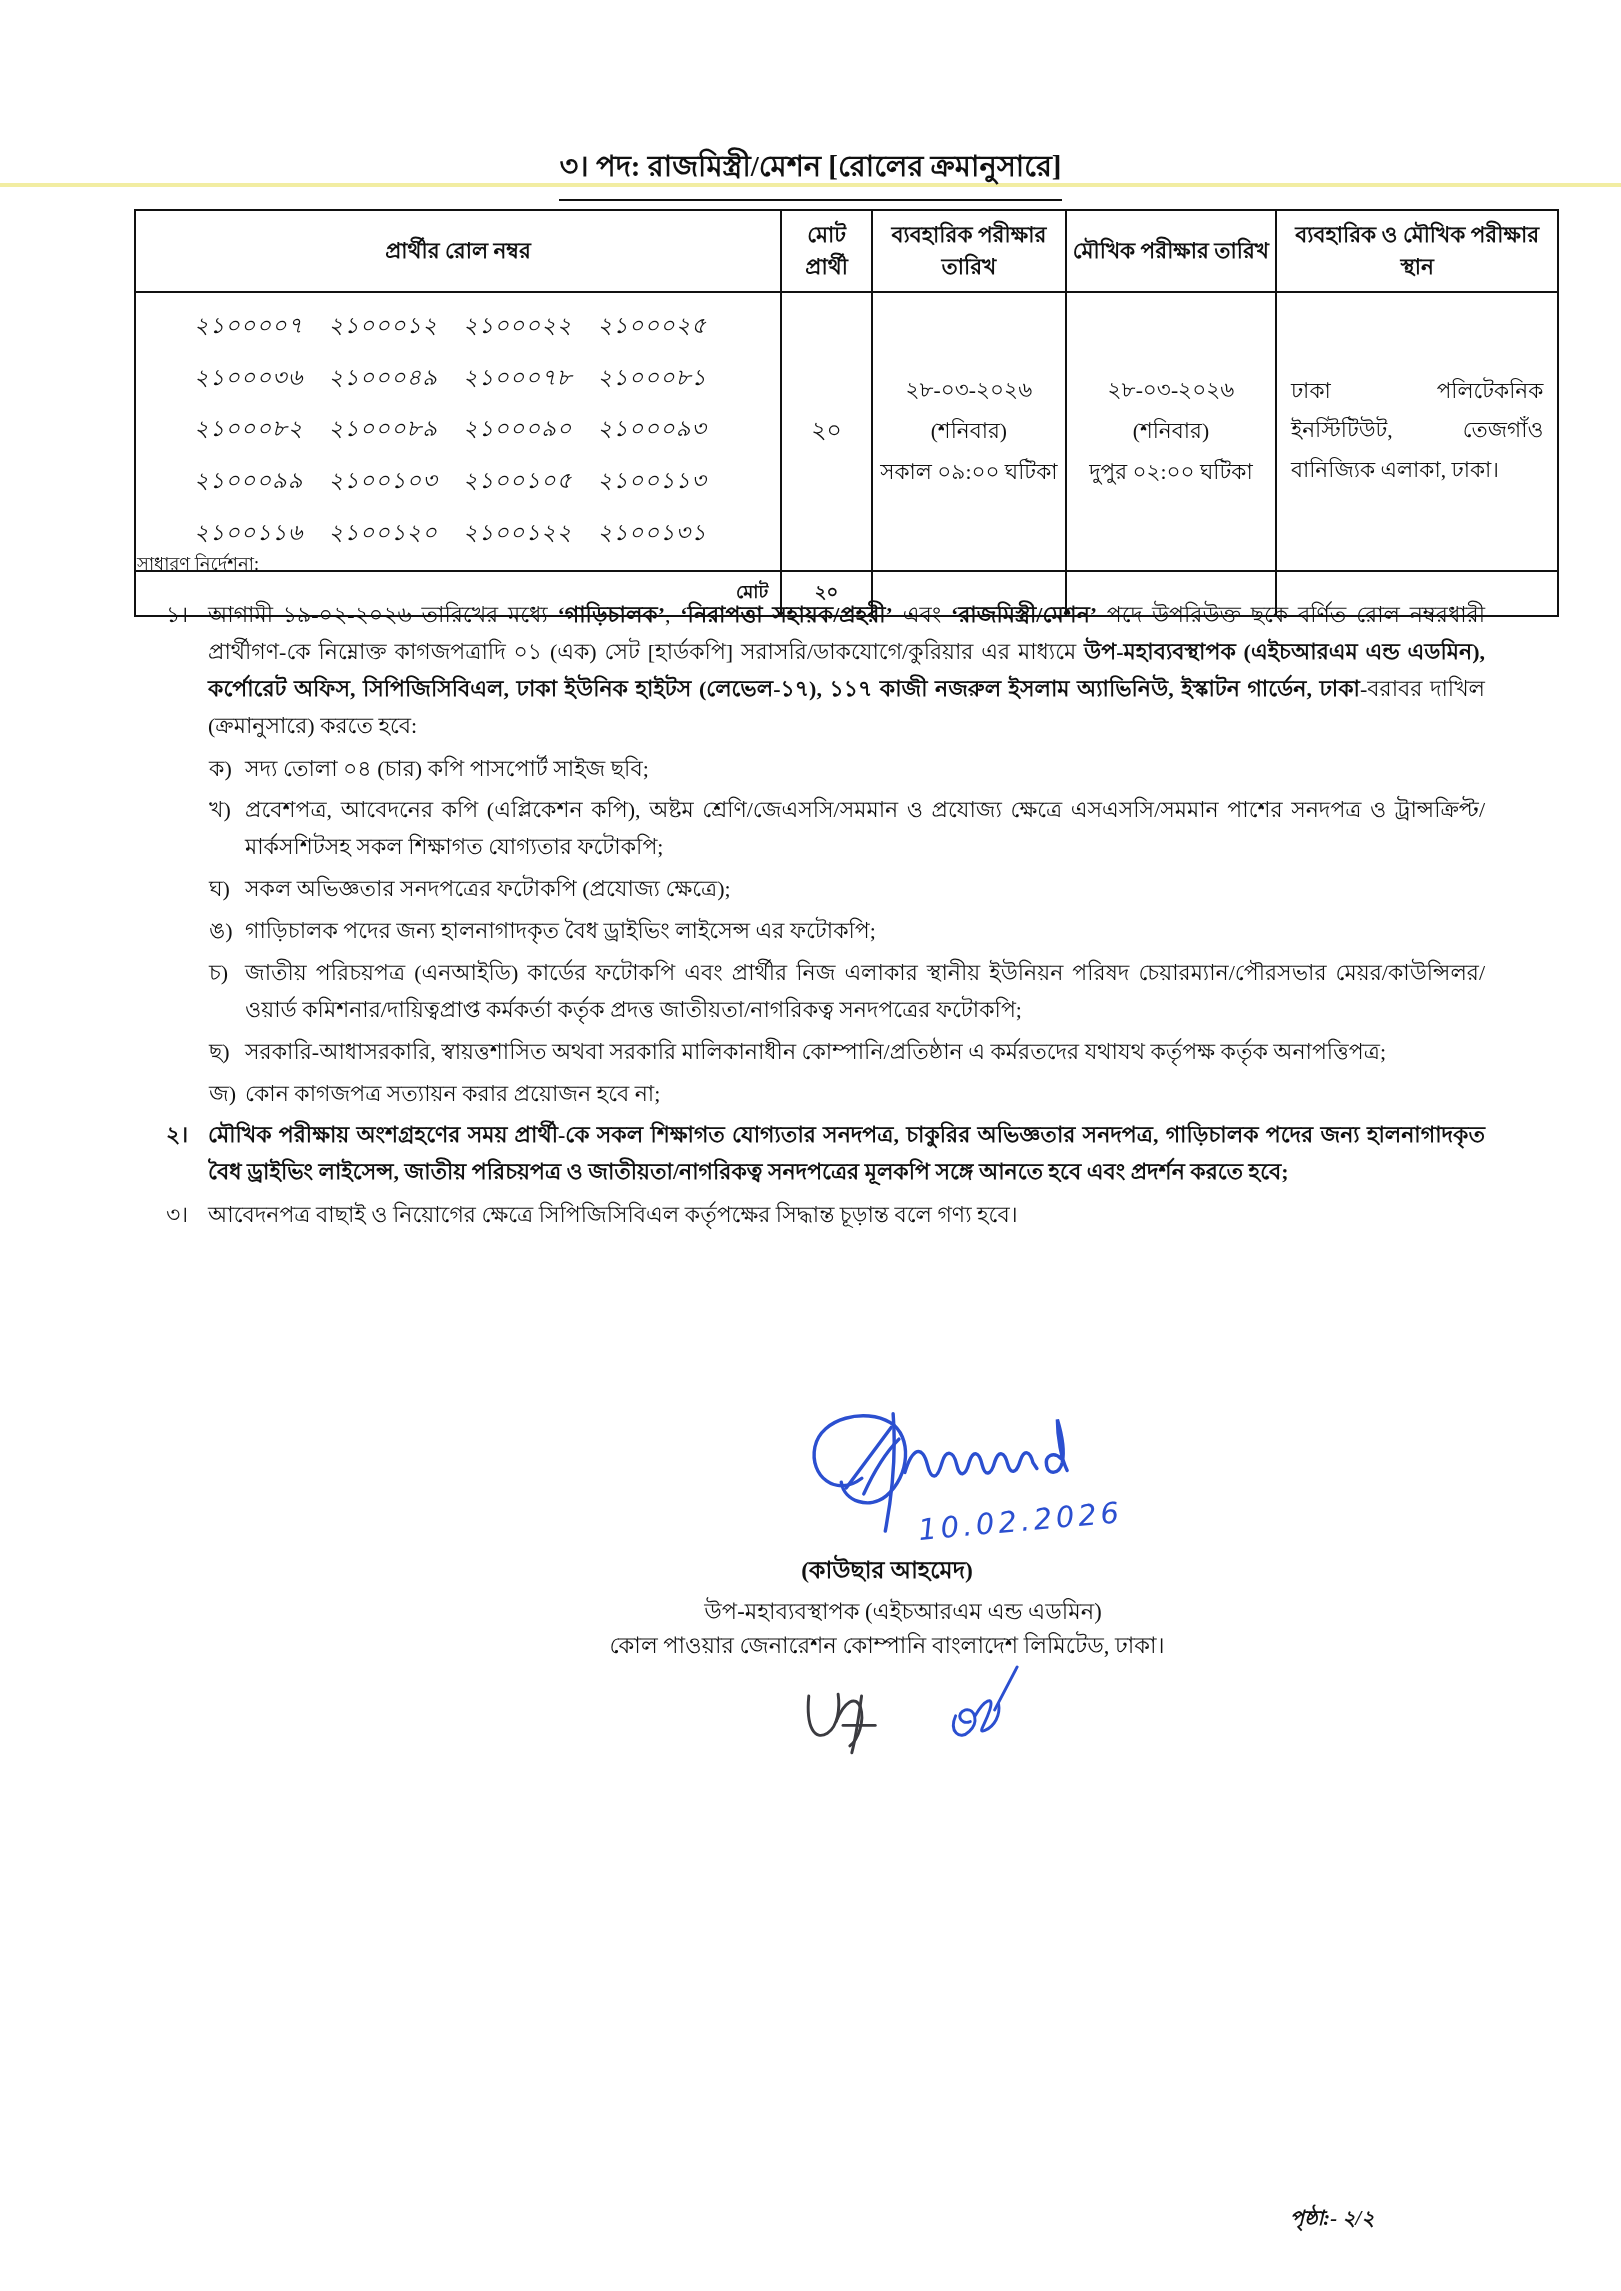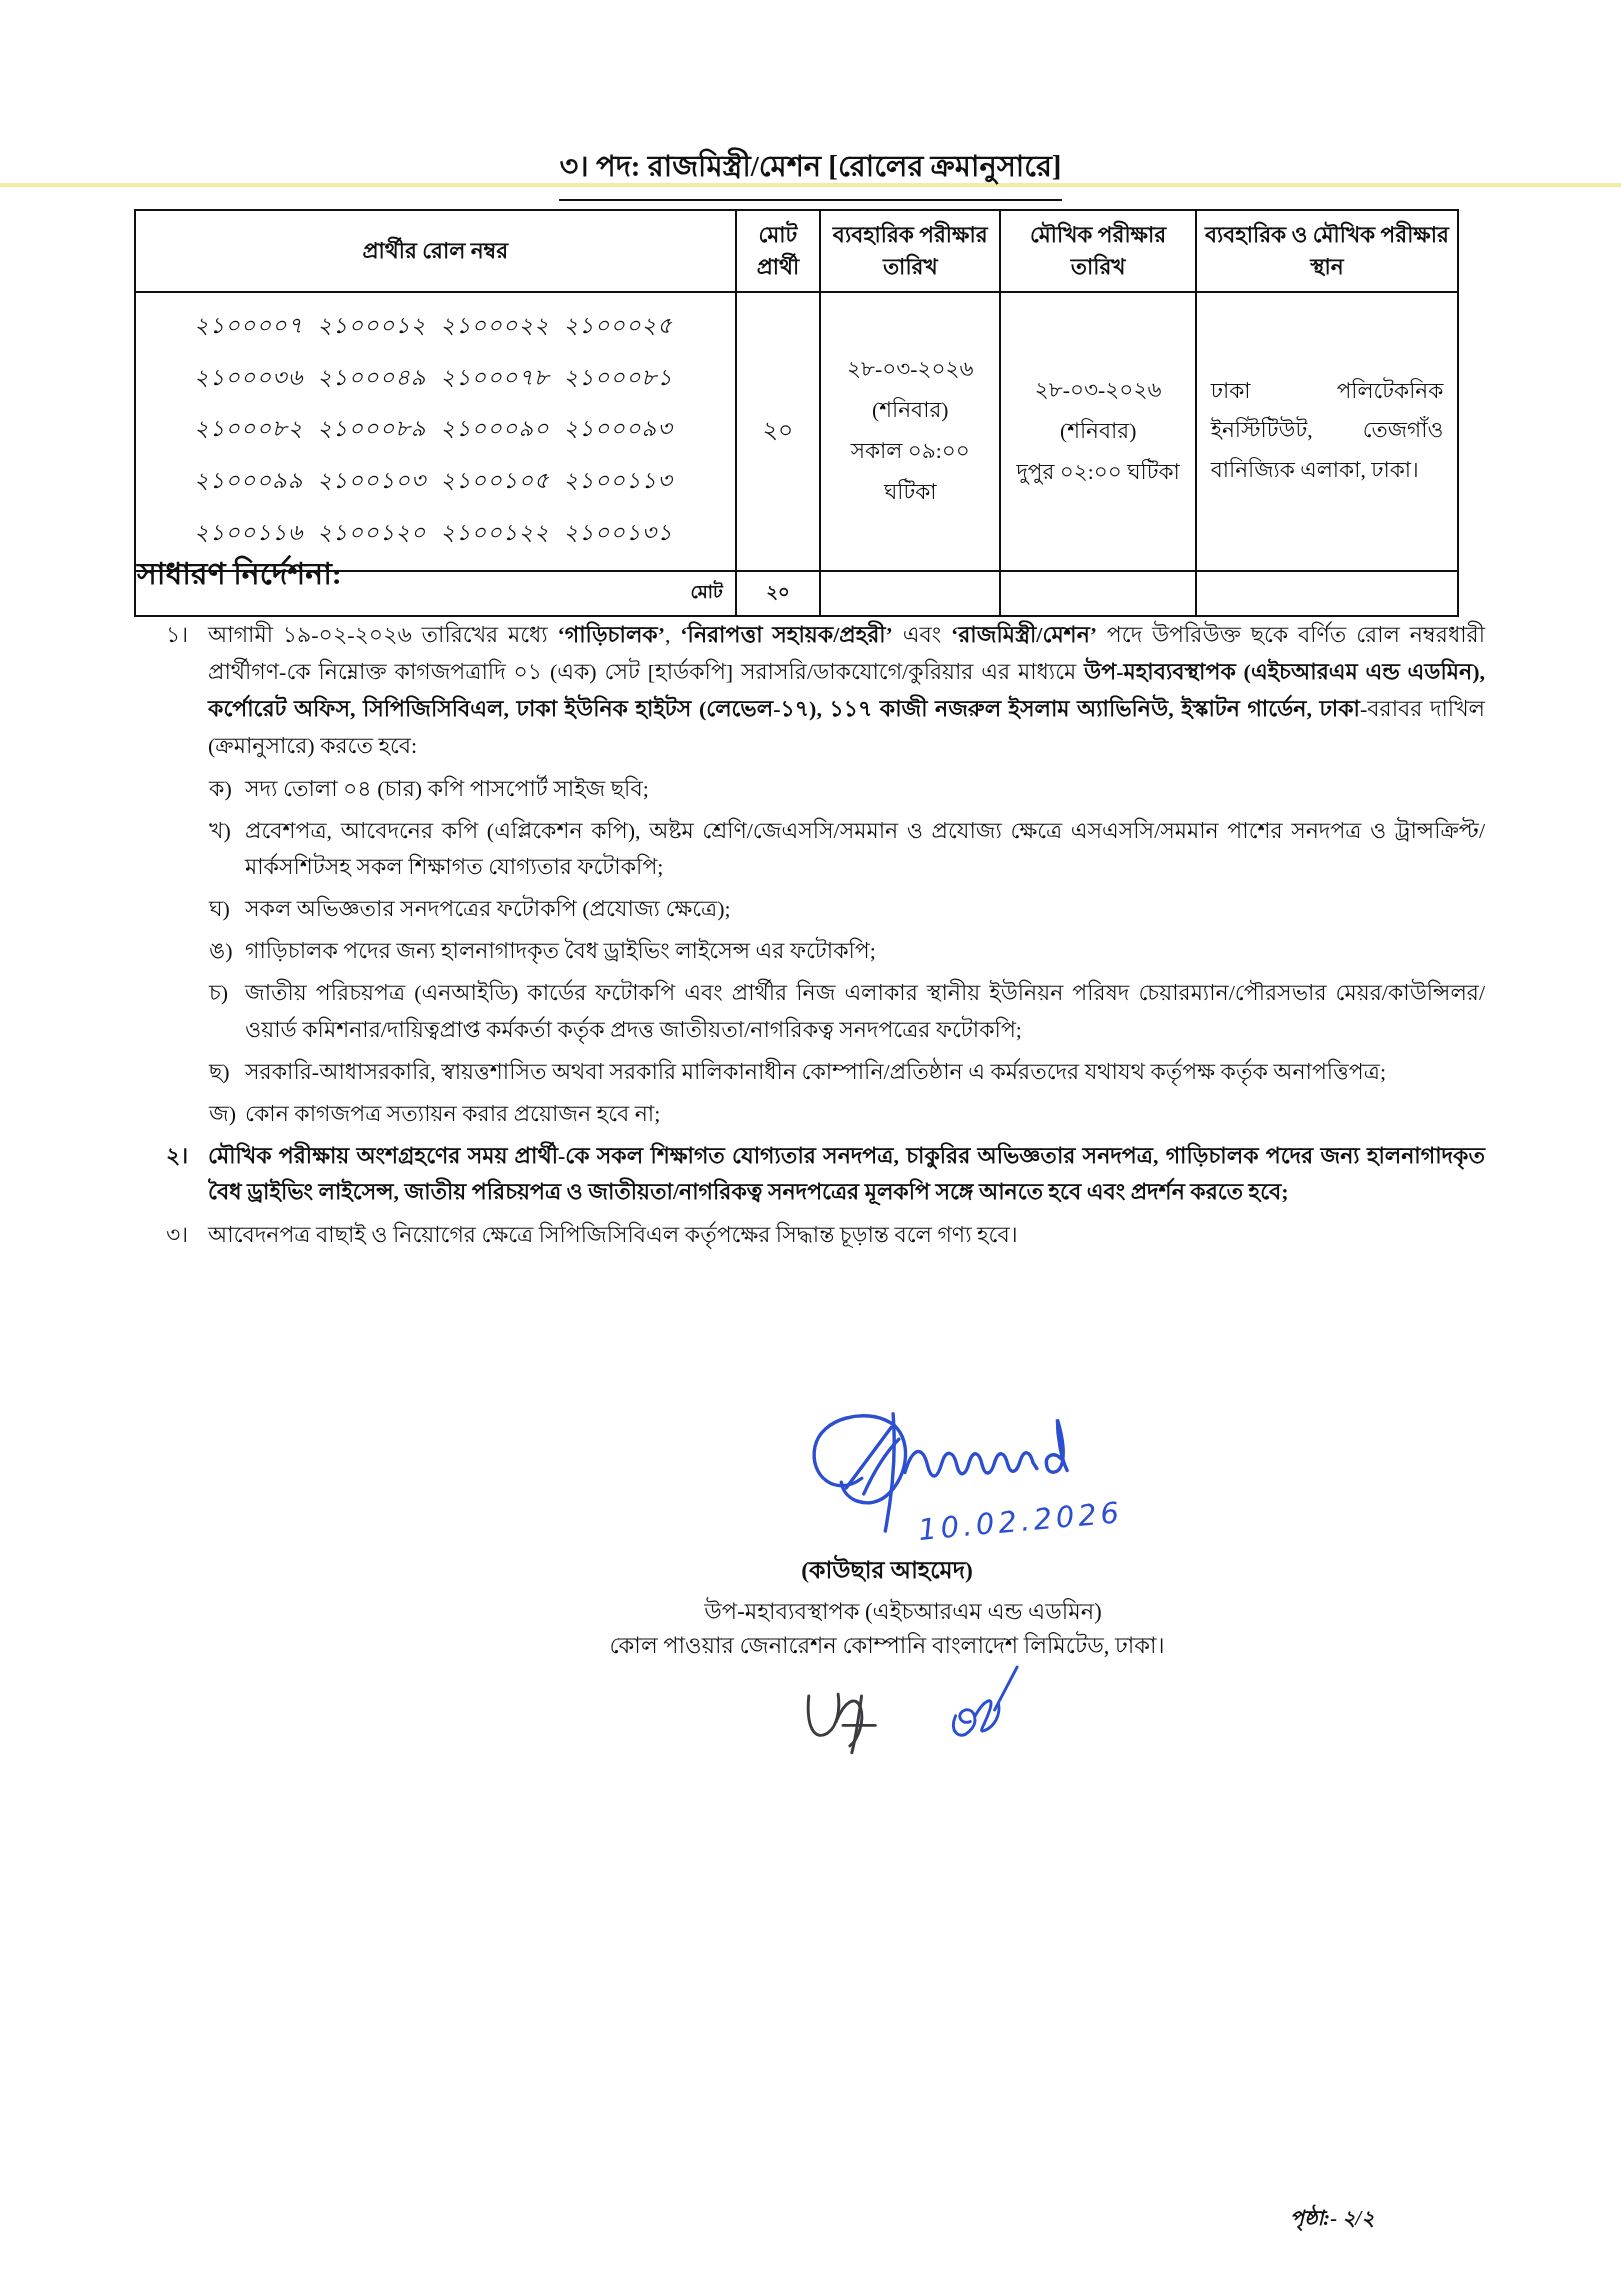--- a/index.html
+++ b/index.html
@@ -21,40 +21,40 @@
   
   .yellow-line{position:absolute;left:0;top:183px;width:100%;height:3.9px;background:var(--hl-yellow);z-index:1;}
   .doc-title{position:absolute;left:0;top:143px;width:100%;text-align:center;z-index:2;}
   .doc-title span{
     font-size:29px;font-weight:bold;
     border-bottom:2.9px solid var(--ink);
     padding-bottom:17px;
   }
   
   table.exam-table{
-    position:absolute;left:134px;top:209px;width:1325px;
+    position:absolute;left:134px;top:209px;width:1425px;
     border-collapse:collapse;table-layout:fixed;z-index:2;background:#fff;
   }
   .exam-table th,.exam-table td{border:2.5px solid var(--ink);vertical-align:middle;}
   .exam-table th{font-size:21.6px;font-weight:bold;padding:7.8px 3.9px;line-height:1.5;}
   .col-roll{width:45.4%;} .col-total{width:6.4%;} .col-prac{width:13.6%;} .col-viva{width:14.8%;} .col-venue{width:19.8%;}
   .roll-grid{
     display:grid;grid-template-columns:repeat(4,1fr);
     row-gap:13.7px;padding:13.7px 47px 15.7px 57px;font-size:22.5px;
   }
   .roll-grid span{text-align:left;letter-spacing:1px;font-style:italic;}
   .total-cell{text-align:center;font-size:23.5px;}
   .date-cell{text-align:center;font-size:21.6px;line-height:1.9;padding:5.9px 2px;}
   .venue-cell{font-size:21.6px;line-height:1.85;padding:5.9px 13.7px;text-align:justify;}
   .total-row td{height:41px;font-size:18px;font-weight:bold;}
   .total-row .t-label{text-align:right;padding-right:11.8px;}
   .total-row .t-value{text-align:center;}
   
   .instructions{position:absolute;left:137px;top:549px;width:1348px;font-size:22px;line-height:1.68;z-index:2;}
-  .instr-heading{font-size:30px;font-weight:bold;margin:0 0 17.6px 0;}
+  .instr-heading{font-size:18px;font-weight:normal;margin:0 0 17.6px 0;}
   .item{display:flex;padding-left:29px;margin-bottom:5.9px;}
   .item-num{flex:0 0 42px;}
   .item-body{flex:1;text-align:justify;}
   .sub-item{display:flex;margin-left:72px;margin-bottom:4.9px;}
   .sub-label{flex:0 0 36px;}
   .sub-body{flex:1;text-align:justify;}
   .b{font-weight:bold;}
   
   .sig-block{position:absolute;left:544px;top:1402px;width:686px;height:392px;z-index:2;font-size:22.5px;}
   .sig-svg{position:absolute;left:251px;top:0;}

